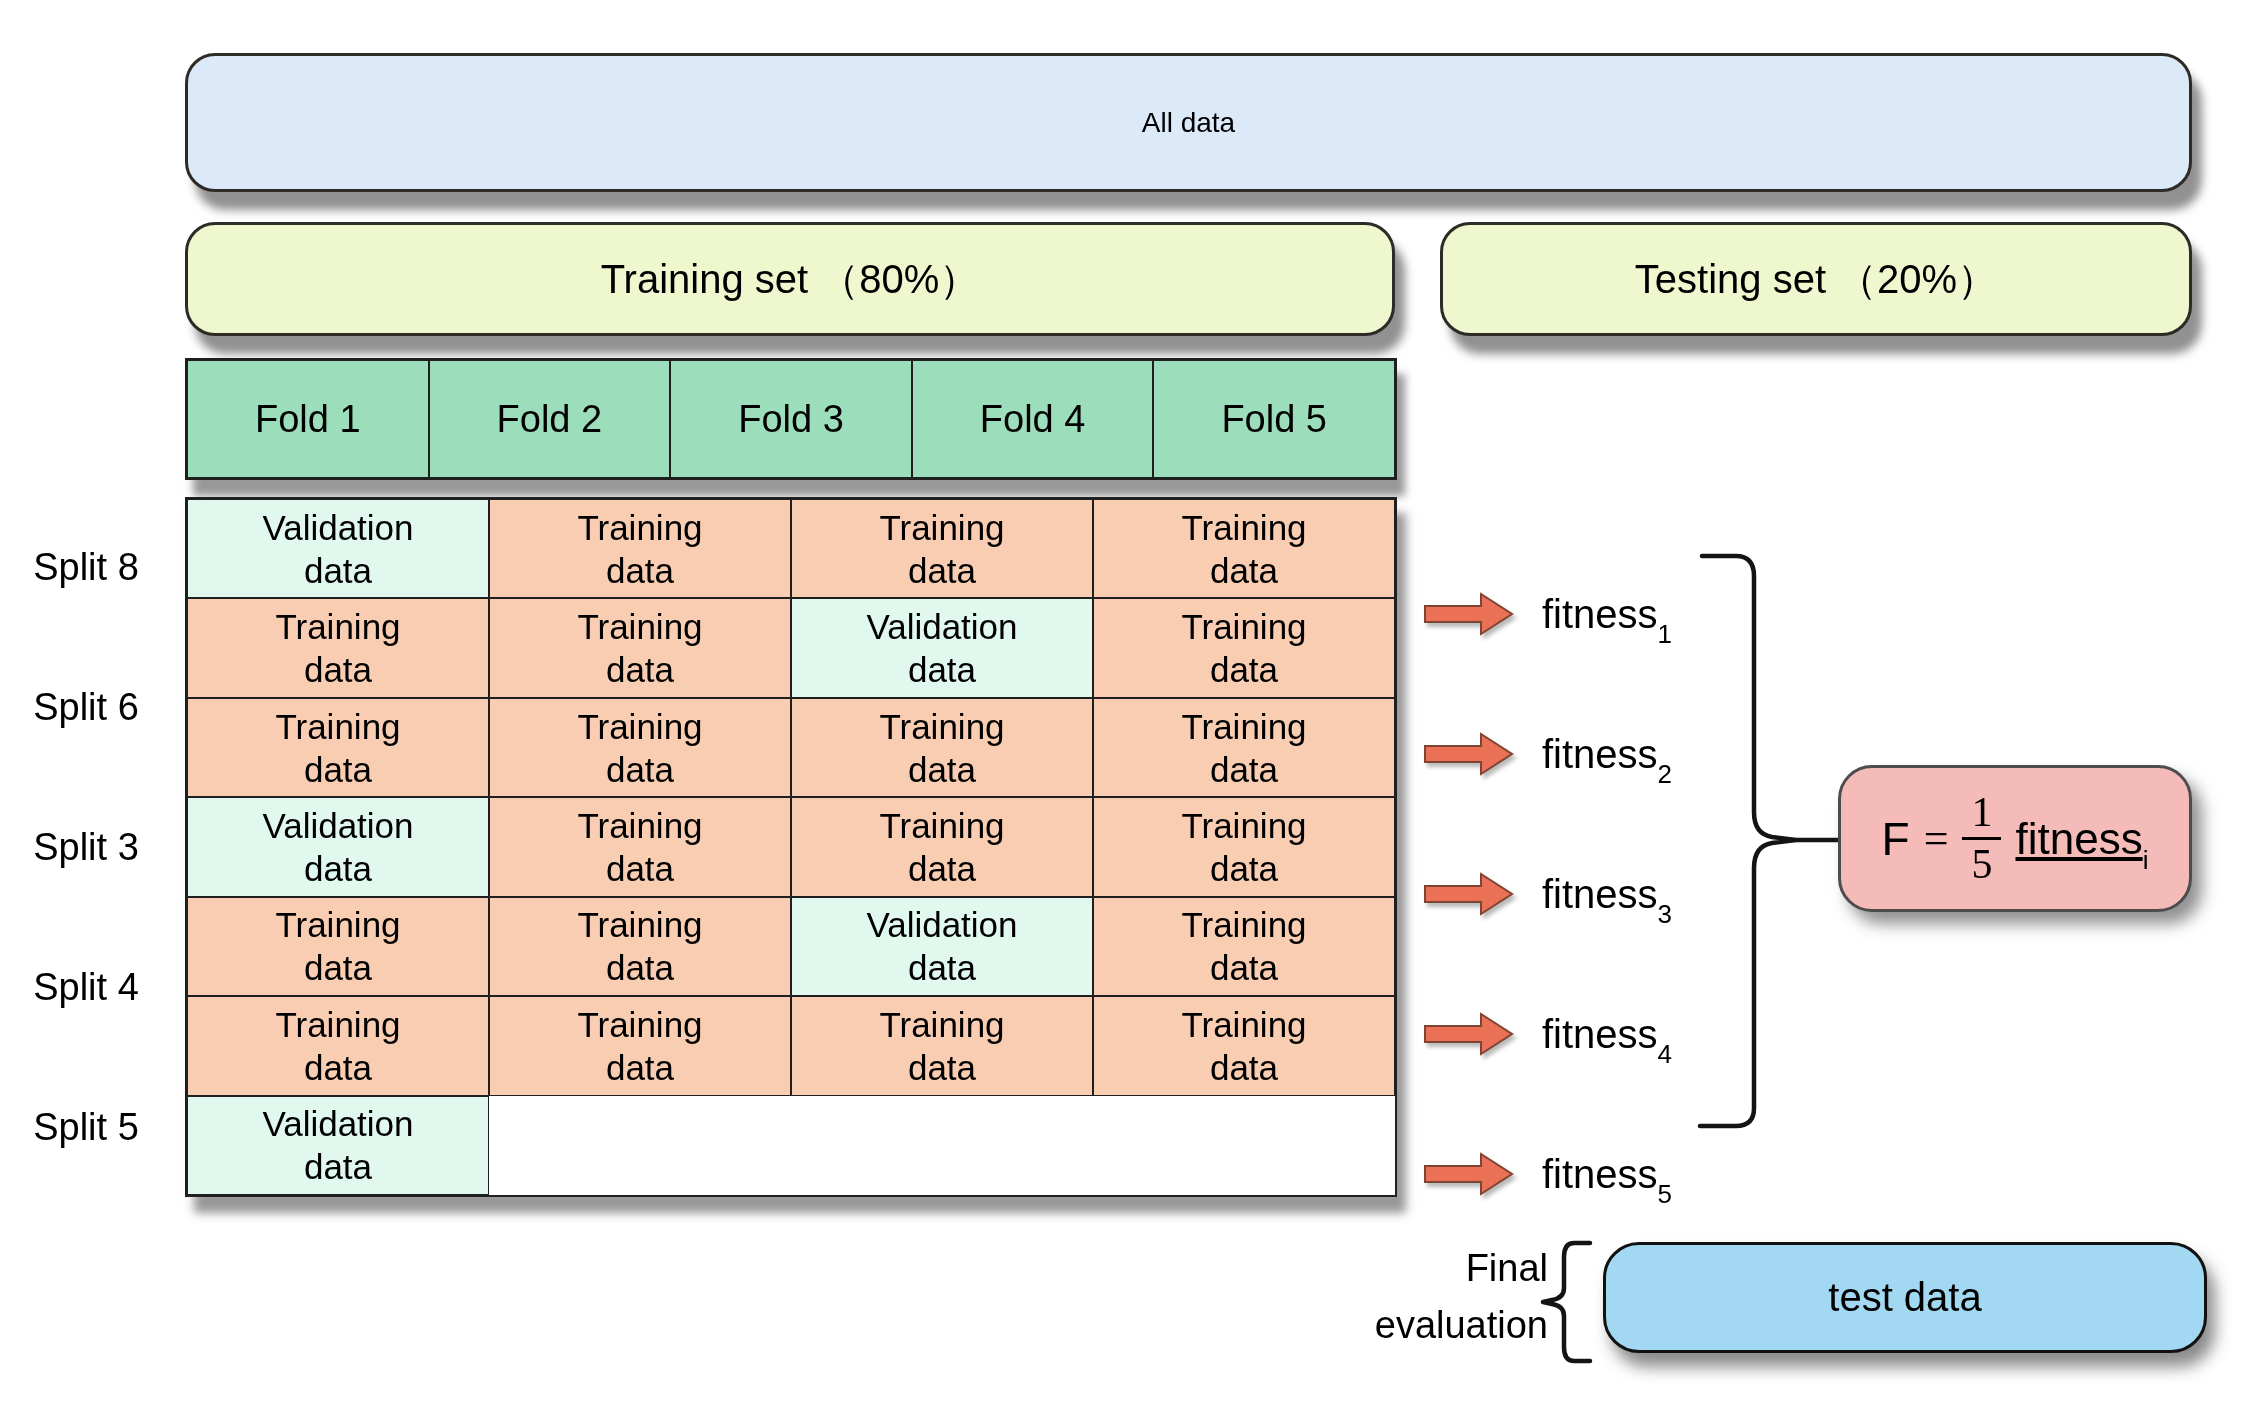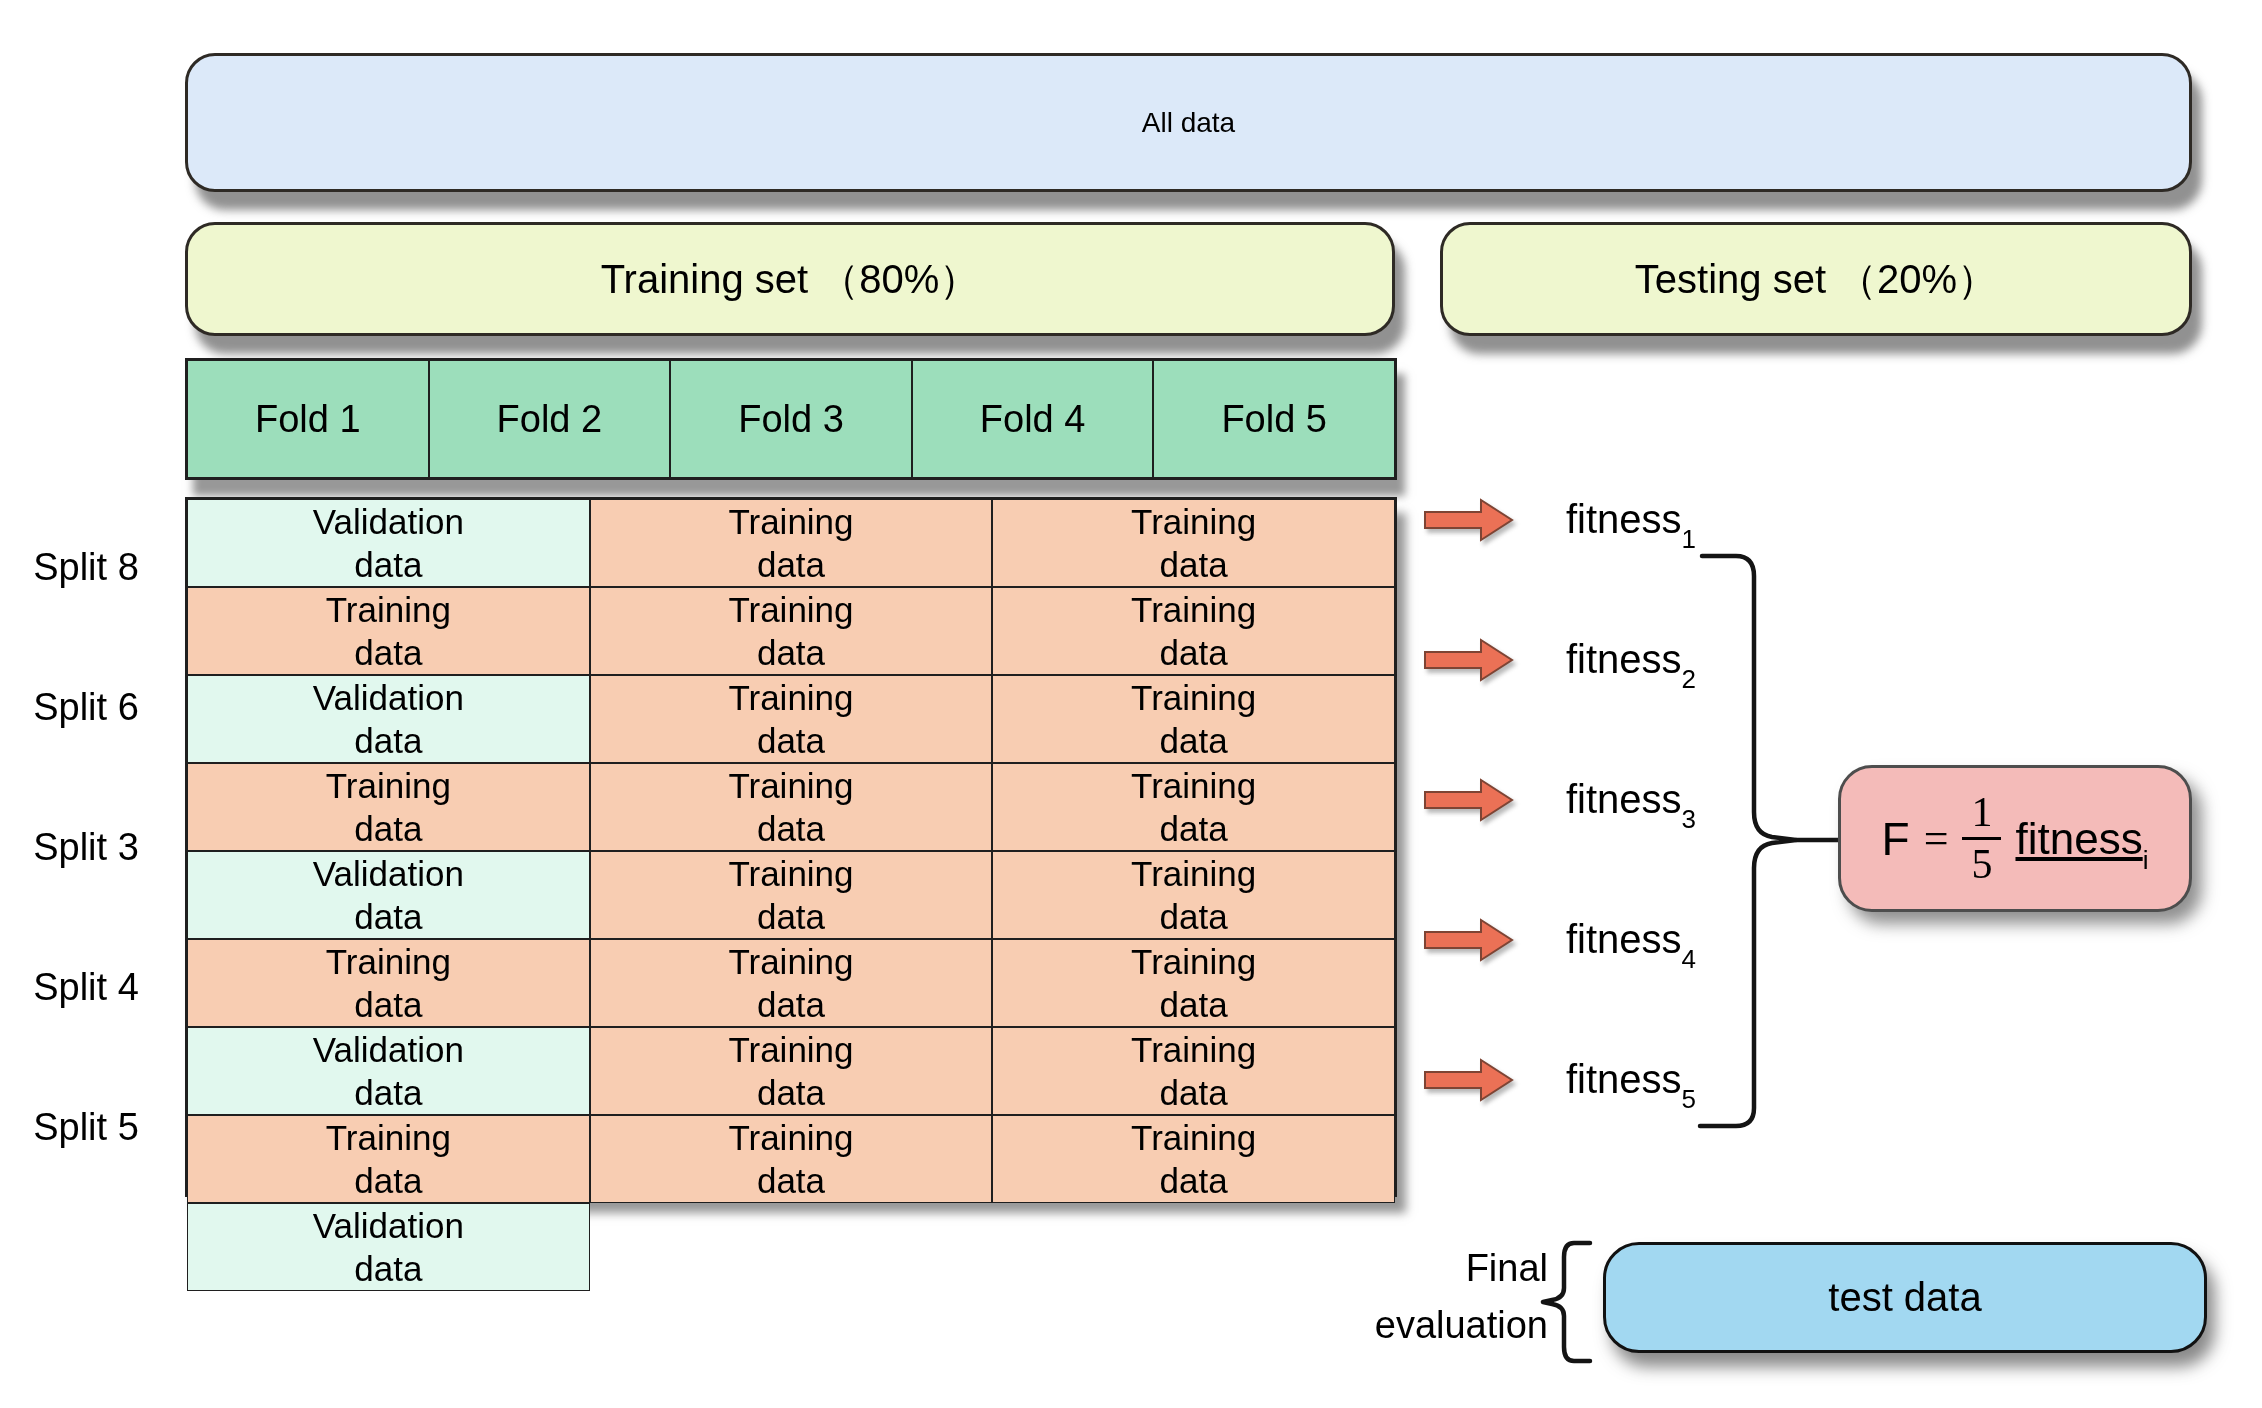--- a/index.html
+++ b/index.html
@@ -23,31 +23,31 @@
             box-shadow:8px 16px 8px rgba(118,118,118,0.75);text-align:center;}
   .fold-cell{box-sizing:border-box;border:1.5px solid var(--grid_stroke);background:var(--fold_fill);
              display:flex;align-items:center;justify-content:center;font-size:38px;}
 
   
   .split-col{position:absolute;left:0;top:497px;width:172px;height:700px;display:flex;flex-direction:column;}
   .split-label{flex:1;display:flex;align-items:center;justify-content:center;font-size:38px;}
 
   
   .cv-grid{position:absolute;left:185px;top:497px;width:1212px;height:700px;box-sizing:border-box;
-           display:grid;grid-template-columns:repeat(3,1fr);grid-auto-rows:1fr;
+           display:grid;grid-template-columns:repeat(4,1fr);grid-auto-rows:1fr;
            border:2px solid var(--grid_stroke);box-shadow:9px 16px 9px rgba(118,118,118,0.75);}
   .grid-cell{box-sizing:border-box;border:1.5px solid var(--grid_stroke);
              display:flex;flex-direction:column;align-items:center;justify-content:center;
              font-size:35px;line-height:43px;}
   .grid-cell.training{background:var(--training_fill);}
   .grid-cell.validation{background:var(--validation_fill);}
 
   
   .fitness-col{position:absolute;left:1424px;top:497px;height:700px;display:flex;flex-direction:column;}
-  .fitness-row{flex:1;display:flex;align-items:flex-start;gap:52px;}
+  .fitness-row{flex:1;display:flex;align-items:flex-end;gap:28px;}
   .arrow{filter:drop-shadow(3px 4px 2px rgba(100,100,100,0.45));}
   .arrow path{fill:var(--arrow_fill);stroke:var(--arrow_stroke);stroke-width:2;}
   .fitness-label{font-size:40px;white-space:nowrap;}
   .sub{font-size:26px;position:relative;top:15px;line-height:0;}
 
   
   .stroke-shape{position:absolute;}
   .stroke-shape path{fill:none;stroke:#141414;stroke-width:4.5;stroke-linecap:round;stroke-linejoin:round;}
 
   

